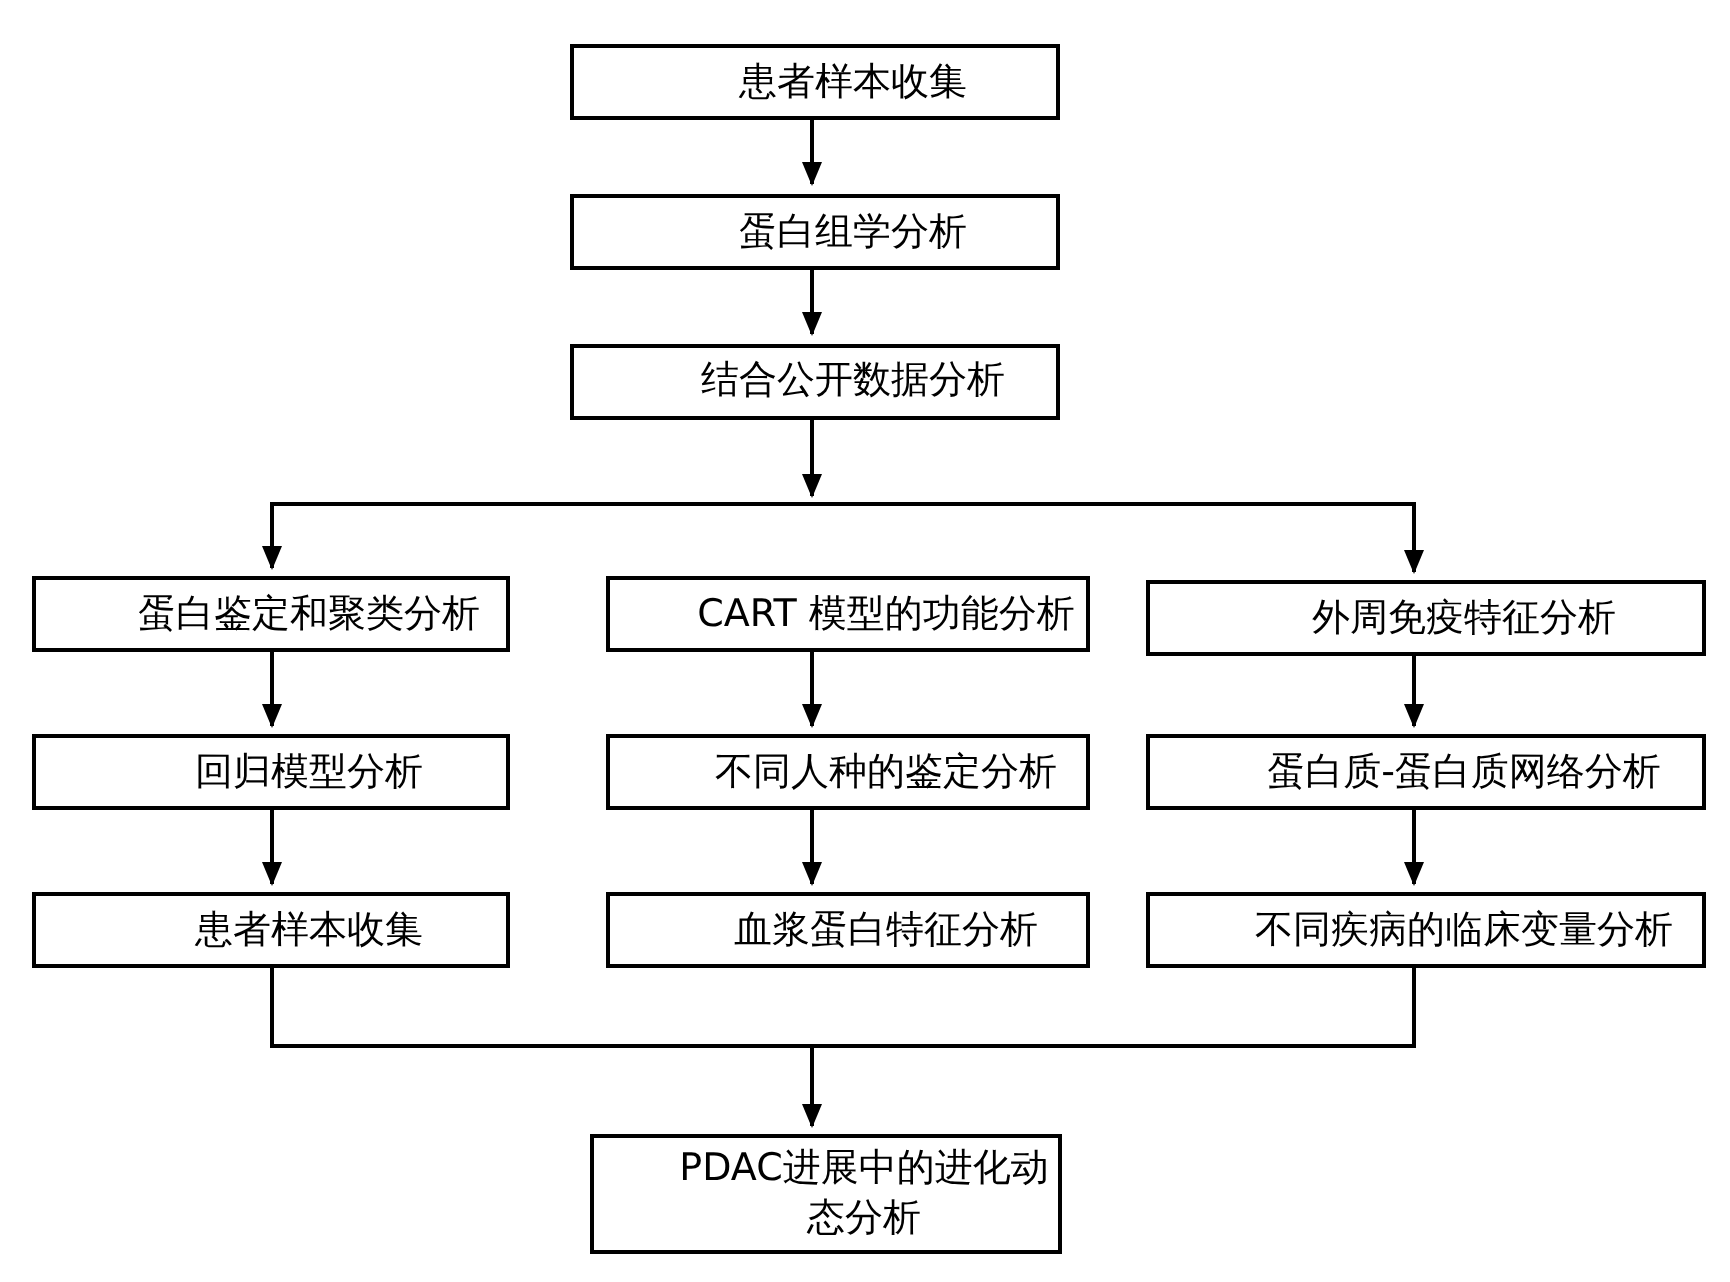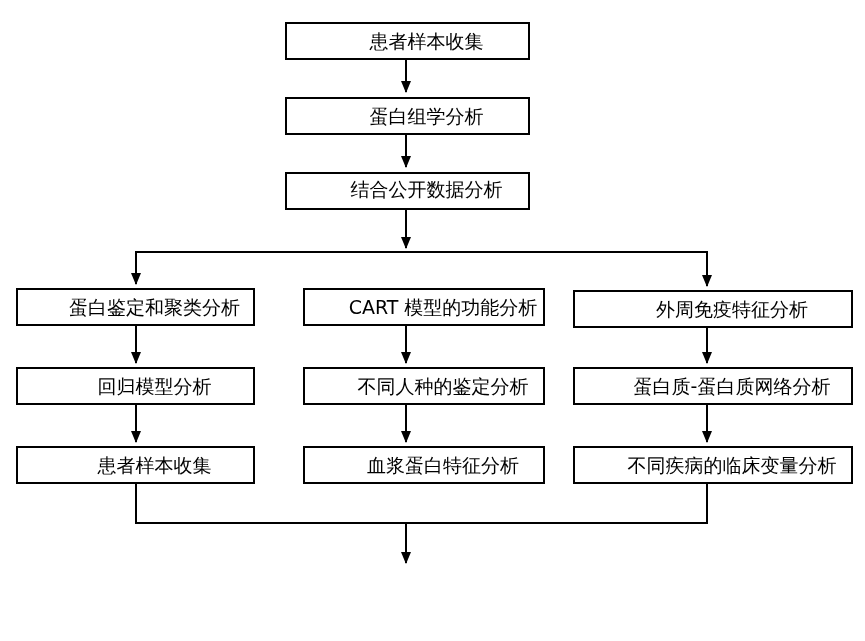--- a/index.html
+++ b/index.html
@@ -110,14 +110,16 @@
   <div class="node n-left" id="node-pathway-enrichment-analysis">患者样本收集</div>
 
   <div class="node n-mid" id="node-cart-model-function-analysis">CART 模型的功能分析</div>
   <div class="node n-mid" id="node-ethnic-group-identification-analysis">不同人种的鉴定分析</div>
   <div class="node n-mid" id="node-plasma-protein-signature-analysis">血浆蛋白特征分析</div>
 
   <div class="node n-right" id="node-peripheral-immune-signature-analysis">外周免疫特征分析</div>
   <div class="node n-right" id="node-disease-clinical-variable-analysis">不同疾病的临床变量分析</div>
   <div class="node n-right" id="node-protein-protein-network-analysis">蛋白质-蛋白质网络分析</div>
 
+  <div class="node" id="node-pdac-evolution-dynamics">PDAC进展中的进化动
+态分析</div>
 
 </div>
 
 </body></html>

